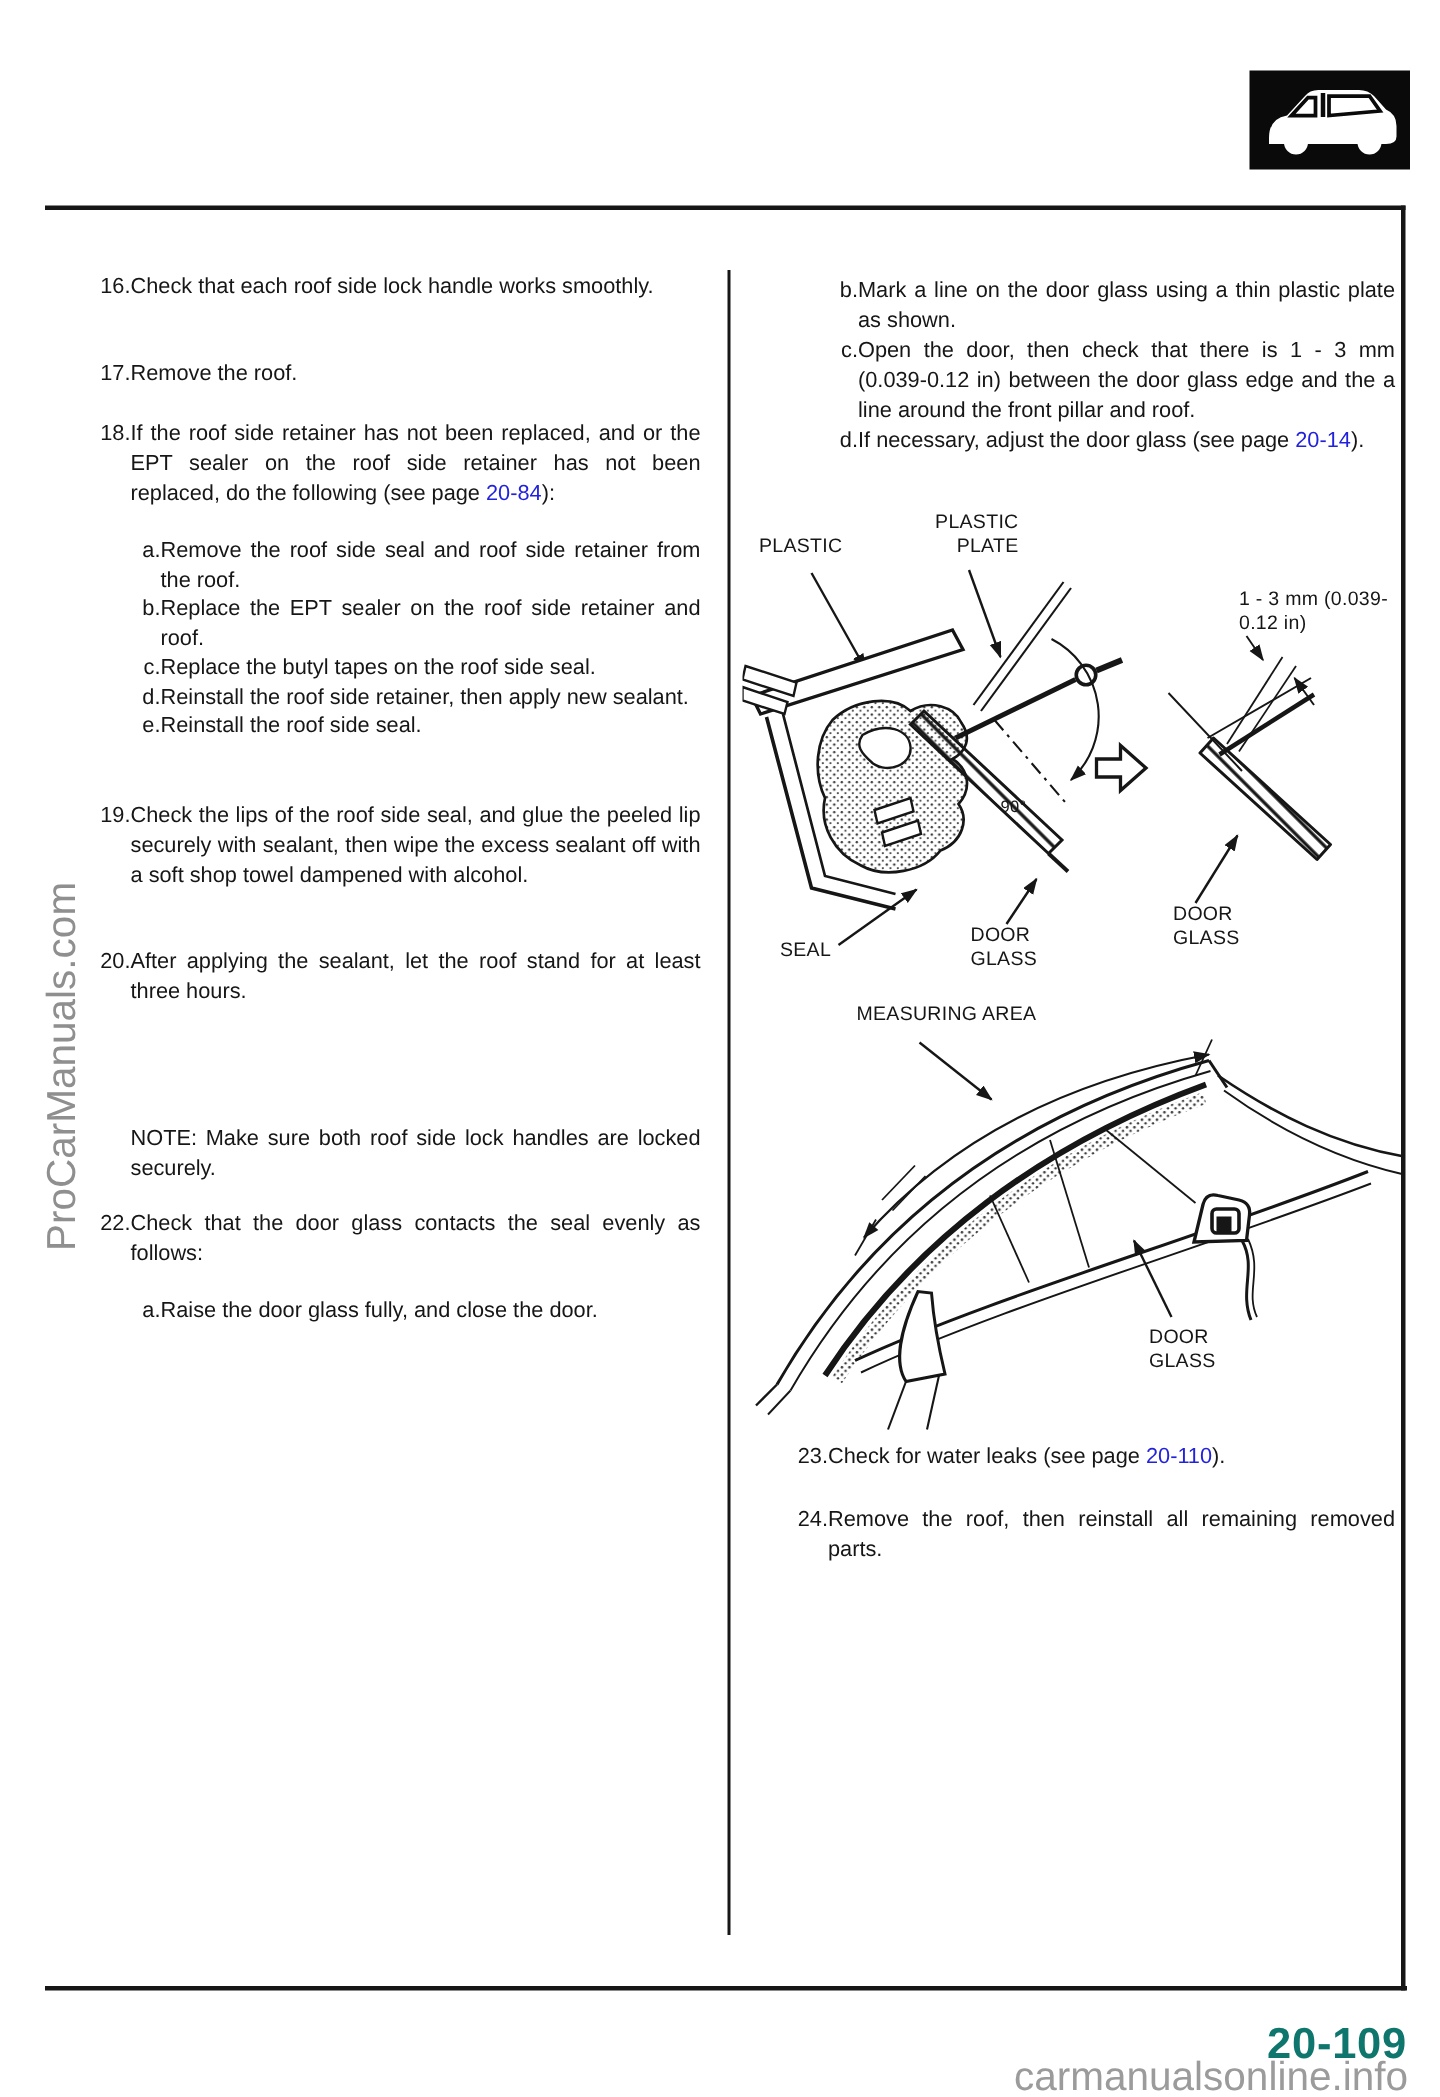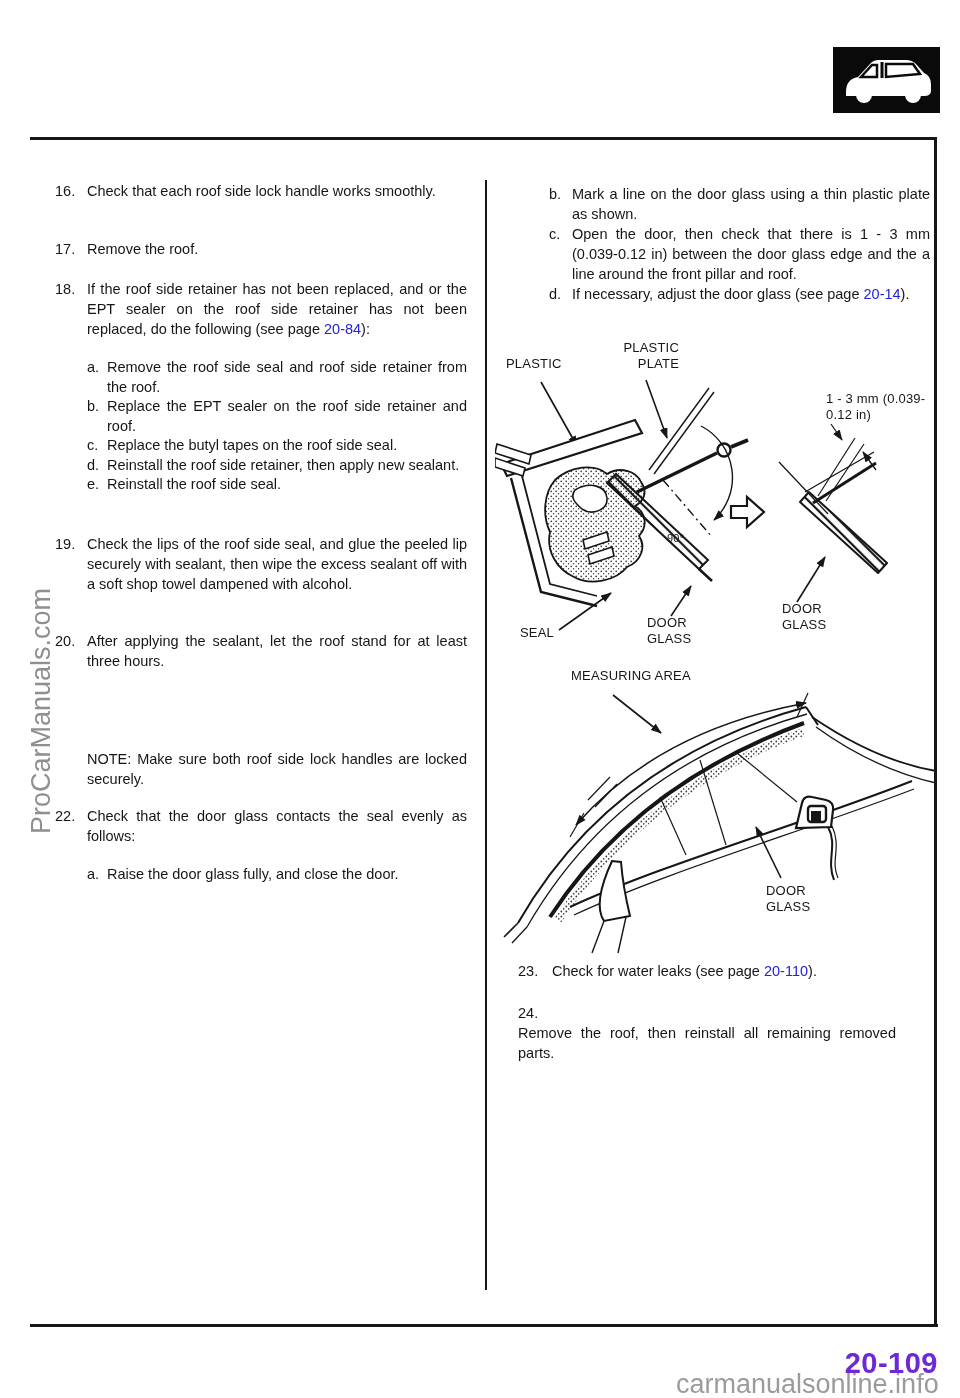--- a/index.html
+++ b/index.html
@@ -4,21 +4,21 @@
 <style>
   html,body{margin:0;padding:0;background:#e8e8e8;}
   .page{
     position:relative;width:960px;height:1398px;background:#ffffff;
     font-family:"Liberation Sans","DejaVu Sans",sans-serif;color:#161616;
     overflow:hidden;margin:0 auto;
   }
   .rule{position:absolute;background:#161616;}
   
   .li{position:absolute;display:flex;font-size:14.5px;line-height:20px;}
-  .li .num{flex:none;}
+  .li .num{flex:none;text-align:right;}
   .li .txt{text-align:justify;text-align-last:left;}
   .stack{position:absolute;}
   .stack .li{position:static;display:flex;}
   .lh195 .li{line-height:19.5px;font-size:14.5px;}
   .lh20 .li{line-height:20px;font-size:14.5px;}
   .link{color:#2222dd;}
   .note{position:absolute;font-size:14.5px;line-height:20px;text-align:justify;text-align-last:left;}
   
   .dlabel{position:absolute;font-size:13px;line-height:16px;color:#161616;letter-spacing:.2px;}
   .dlabel.bold{font-weight:normal;font-size:11px;margin-top:48px;}
@@ -27,21 +27,21 @@
   
   .wm-side{
     position:absolute;left:26px;top:834px;transform:rotate(-90deg);transform-origin:0 0;
     font-size:27px;color:#8f8f8f;white-space:nowrap;
   }
   .wm-bottom{
     position:absolute;left:676px;top:1369px;font-size:27px;color:#9b9b9b;white-space:nowrap;
   }
   .pagenum{
     position:absolute;left:818px;top:1347px;width:120px;text-align:right;
-    font-size:29px;font-weight:bold;letter-spacing:0.5px;color:#6d28d9;
+    font-size:29px;font-weight:bold;letter-spacing:0.5px;color:#0f766e;
   }
   svg{position:absolute;}
   svg .ln{stroke:#161616;fill:none;}
 </style>
 </head>
 <body>
 
 <div class="page">
 
   <div class="caricon">
@@ -126,21 +126,21 @@
     <div class="li">
       <span class="num" style="width:23px;">d.</span>
       <span class="txt" style="width:358px;"><span>If necessary, adjust the door glass (see page </span><span class="link">20-14</span><span>).</span></span>
     </div>
   </div>
 
   <div class="li" style="left:518px;top:961px;">
     <span class="num" style="width:34px;">23.</span>
     <span class="txt" style="width:378px;"><span>Check for water leaks (see page </span><span class="link">20-110</span><span>).</span></span>
   </div>
-  <div class="li" style="left:518px;top:1003px;flex-direction:column;">
+  <div class="li" style="left:518px;top:1003px;">
     <span class="num" style="width:34px;">24.</span>
     <span class="txt" style="width:378px;">Remove the roof, then reinstall all remaining removed parts.</span>
   </div>
 
   <svg style="left:495px;top:340px;" width="445" height="325" viewBox="0 0 445 325">
     <defs>
       <pattern id="hatch" width="8" height="8" patternUnits="userSpaceOnUse" patternTransform="rotate(135)">
         <line x1="4" y1="0" x2="4" y2="8" stroke="#161616" stroke-width="2.2"></line>
       </pattern>
       <pattern id="stip" width="5" height="5" patternUnits="userSpaceOnUse">

